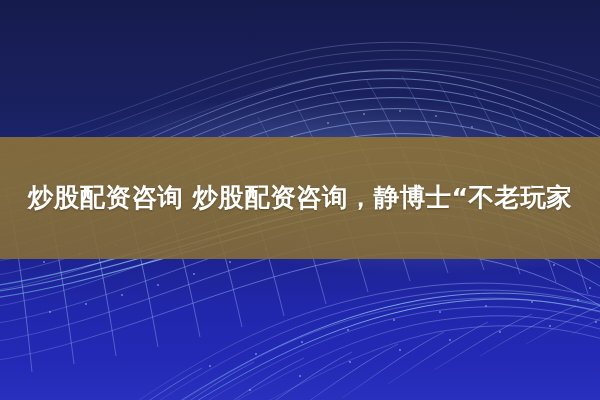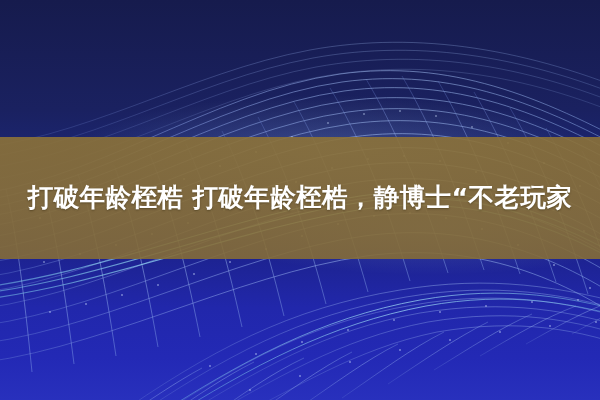--- a/index.html
+++ b/index.html
@@ -257,16 +257,16 @@
           <circle cx="500" cy="332" r="0.8"></circle>
         <circle cx="550" cy="326" r="0.8"></circle>
           <circle cx="596" cy="322" r="0.8"></circle>
       </g>
     </svg>
   </div>
 
   <div class="gold-band"></div>
 
   <div class="title-block">
-    <div class="title-line">打破年龄桎梏 打破年龄桎梏，静博士“不老玩家</div>
+    <div class="title-line">炒股配资咨询 炒股配资咨询，静博士“不老玩家</div>
   </div>
 
 </div>
 
 </body></html>

